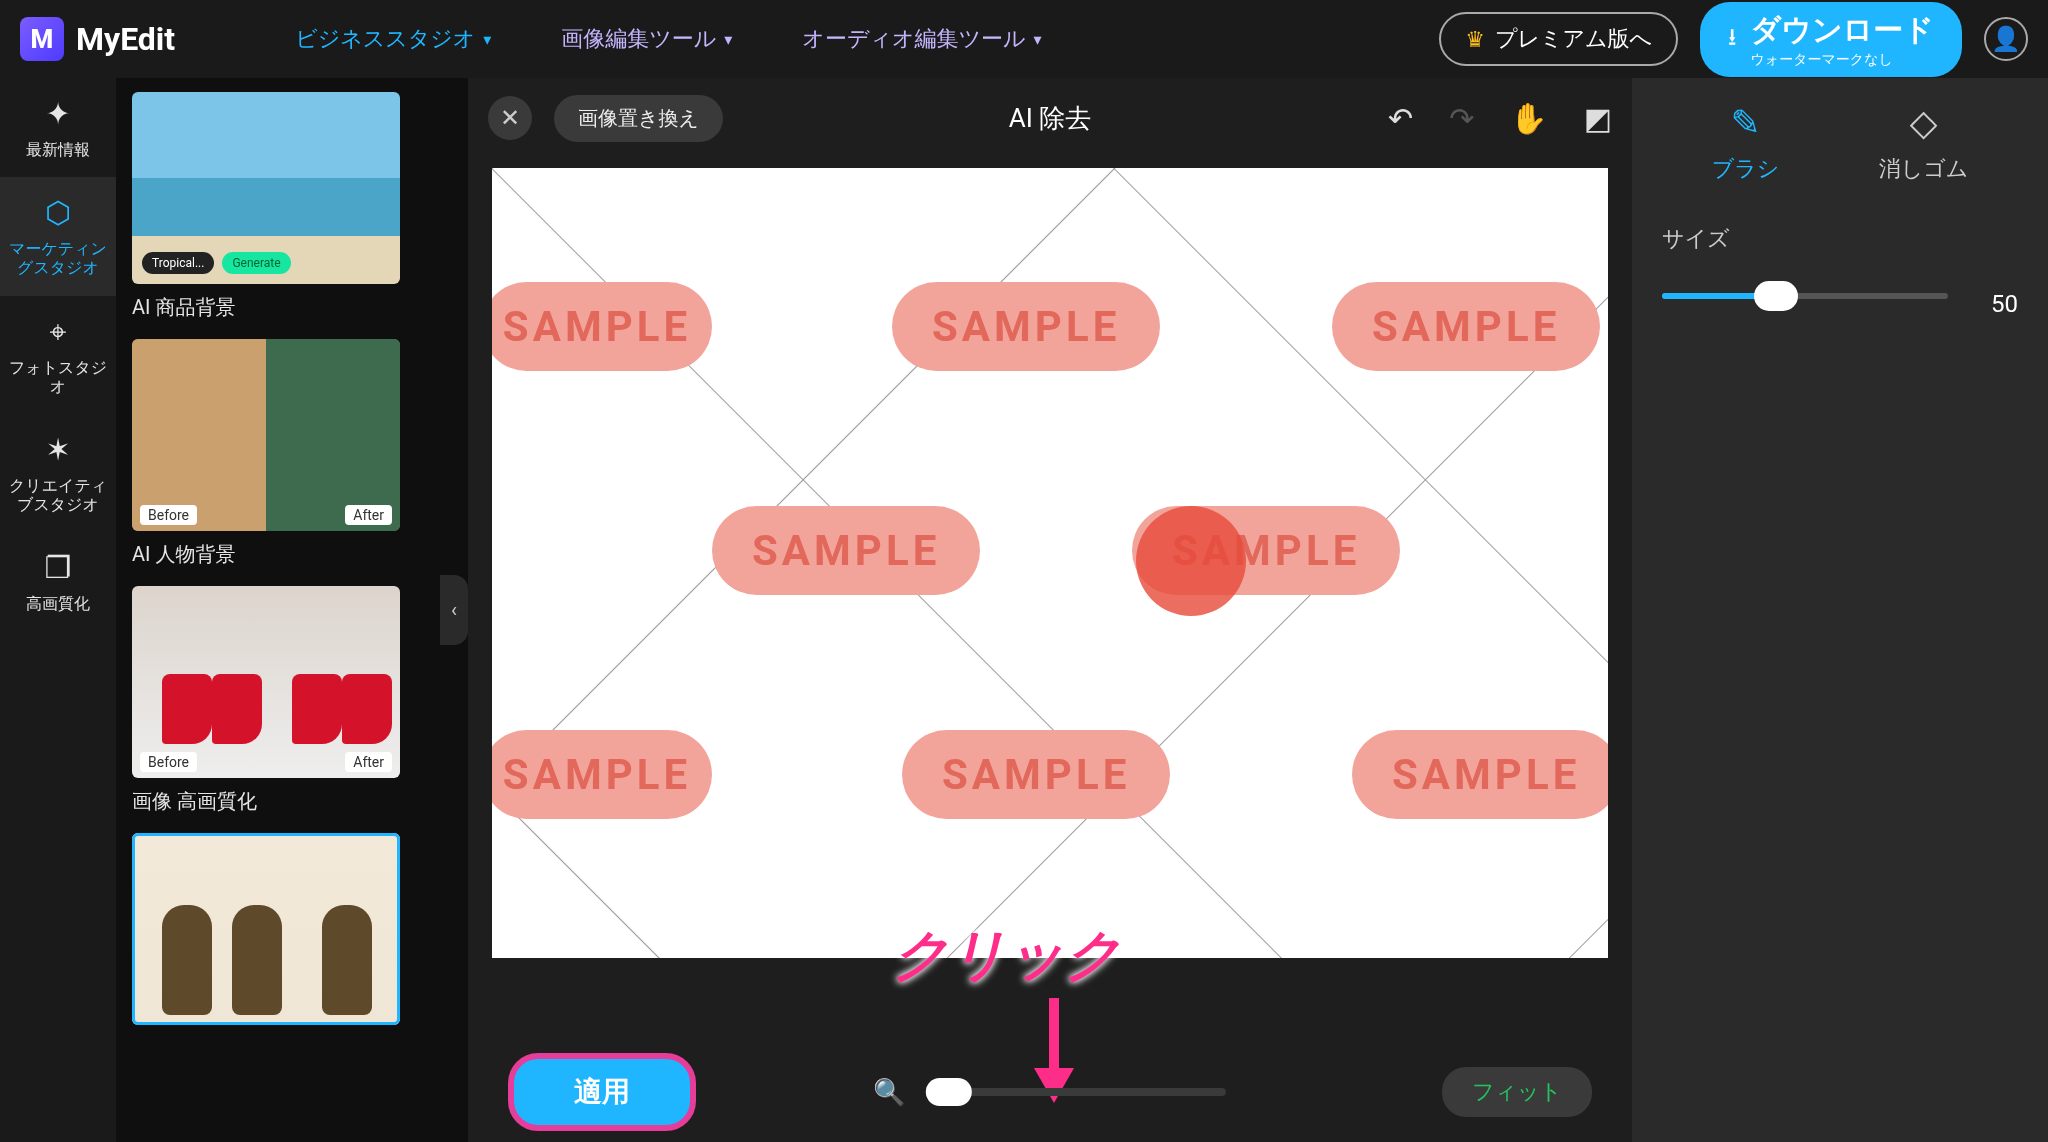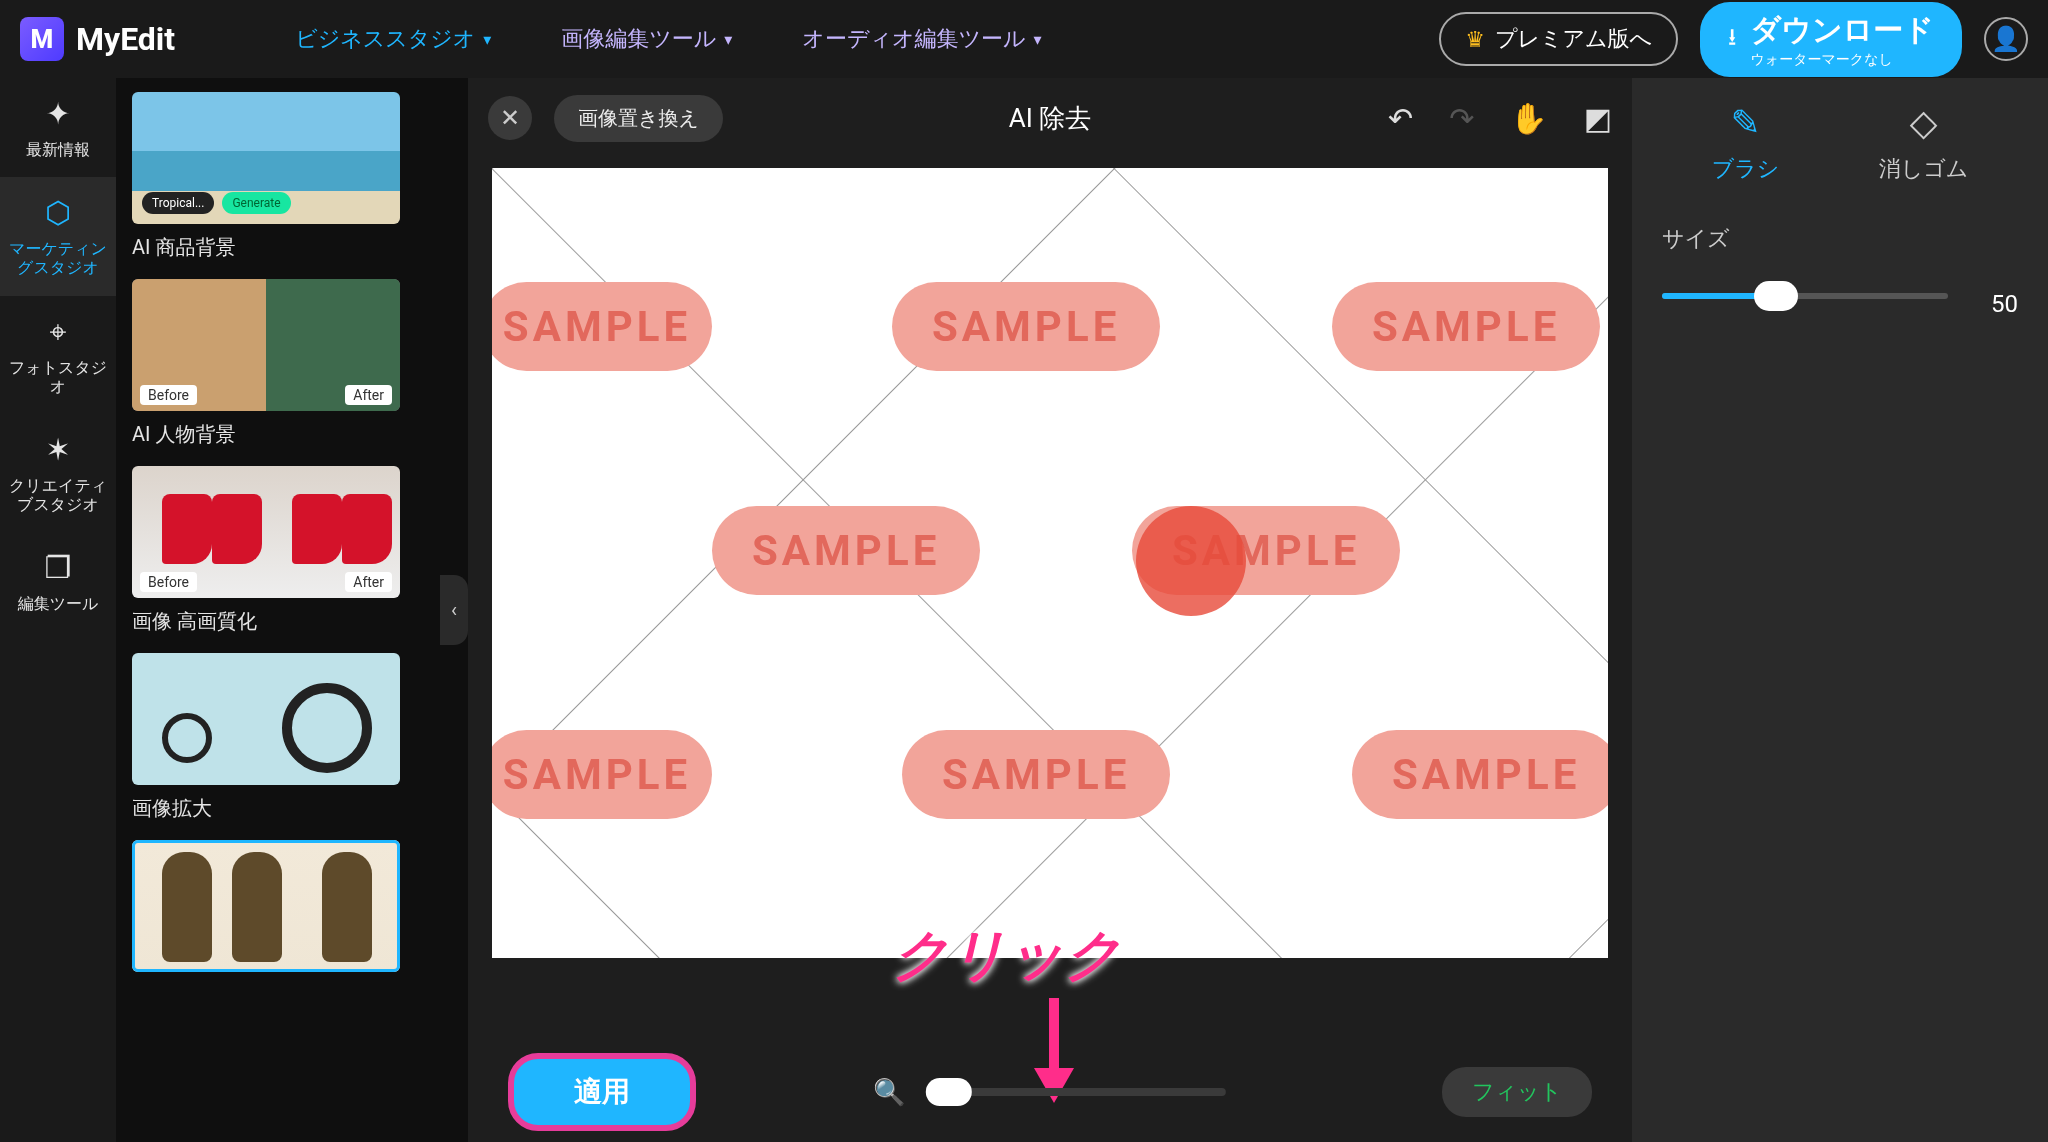--- a/index.html
+++ b/index.html
@@ -30,21 +30,21 @@
 .rail { width: 116px; background: #1a1a1a; display: flex; flex-direction: column; }
 .rail-item { display: flex; flex-direction: column; align-items: center; justify-content: center; padding: 18px 6px; gap: 8px; cursor: pointer; text-align: center; font-size: 16px; line-height: 1.2; color: #e5e5e5; }
 .rail-item.active { background: #2a2a2a; color: #1fb6ff; }
 .rail-ico { font-size: 30px; }
 
 
 .thumb-panel { width: 324px; background: #0f0f0f; padding: 14px 16px; overflow-y: auto; }
 .thumb-panel::-webkit-scrollbar { width: 10px; }
 .thumb-panel::-webkit-scrollbar-thumb { background: #444; border-radius: 5px; }
 .thumb-card { margin-bottom: 18px; cursor: pointer; }
-.thumb-img { width: 268px; height: 132px; border-radius: 6px; background: #777; margin-bottom: 10px; position: relative; overflow: hidden; }
+.thumb-img { width: 268px; height: 192px; border-radius: 6px; background: #777; margin-bottom: 10px; position: relative; overflow: hidden; }
 .thumb-label { font-size: 20px; color: #e5e5e5; }
 .thumb-img.sel { outline: 3px solid #1fb6ff; outline-offset: -3px; }
 .beach { background: linear-gradient(#7cc5e8 45%, #4aa5c8 45% 75%, #e3d7b8 75%); }
 .badge-row { position: absolute; bottom: 10px; left: 10px; display: flex; gap: 8px; }
 .badge { font-size: 12px; padding: 4px 10px; border-radius: 12px; background: #222; color: #fff; }
 .badge.gen { background: #17e6a1; color: #063; }
 .splitbg { display: flex; height: 100%; }
 .splitbg > div { flex: 1; }
 .sA { background: #caa06f; }
 .sB { background: #3e6a4d; }
@@ -156,21 +156,21 @@
     <div class="rail-item">
       <span class="rail-ico">⌖</span>
       <span>フォトスタジオ</span>
     </div>
     <div class="rail-item">
       <span class="rail-ico">✶</span>
       <span>クリエイティブスタジオ</span>
     </div>
     <div class="rail-item">
       <span class="rail-ico">❐</span>
-      <span>編集ツール</span>
+      <span>高画質化</span>
     </div>
   </div>
 
   <div class="thumb-panel">
     <div class="thumb-card">
       <div class="thumb-img beach">
         <div class="badge-row">
           <span class="badge">Tropical...</span>
           <span class="badge gen">Generate</span>
         </div>
@@ -191,27 +191,20 @@
     <div class="thumb-card">
       <div class="thumb-img shoes">
         <div class="shoe" style="left:30px"></div>
         <div class="shoe" style="left:80px"></div>
         <div class="shoe" style="left:160px"></div>
         <div class="shoe" style="left:210px"></div>
         <span class="ba-tag ba-b">Before</span>
         <span class="ba-tag ba-a">After</span>
       </div>
       <div class="thumb-label">画像 高画質化</div>
-    </div>
-    <div class="thumb-card">
-      <div class="thumb-img head">
-        <div class="hp" style="left:150px;top:30px"></div>
-        <div class="hp" style="left:30px;top:60px;width:50px;height:50px;border-width:6px"></div>
-      </div>
-      <div class="thumb-label">画像拡大</div>
     </div>
     <div class="thumb-card">
       <div class="thumb-img bottles sel">
         <div class="bottle" style="left:30px"></div>
         <div class="bottle" style="left:100px"></div>
         <div class="bottle" style="left:190px"></div>
       </div>
     </div>
   </div>
 

